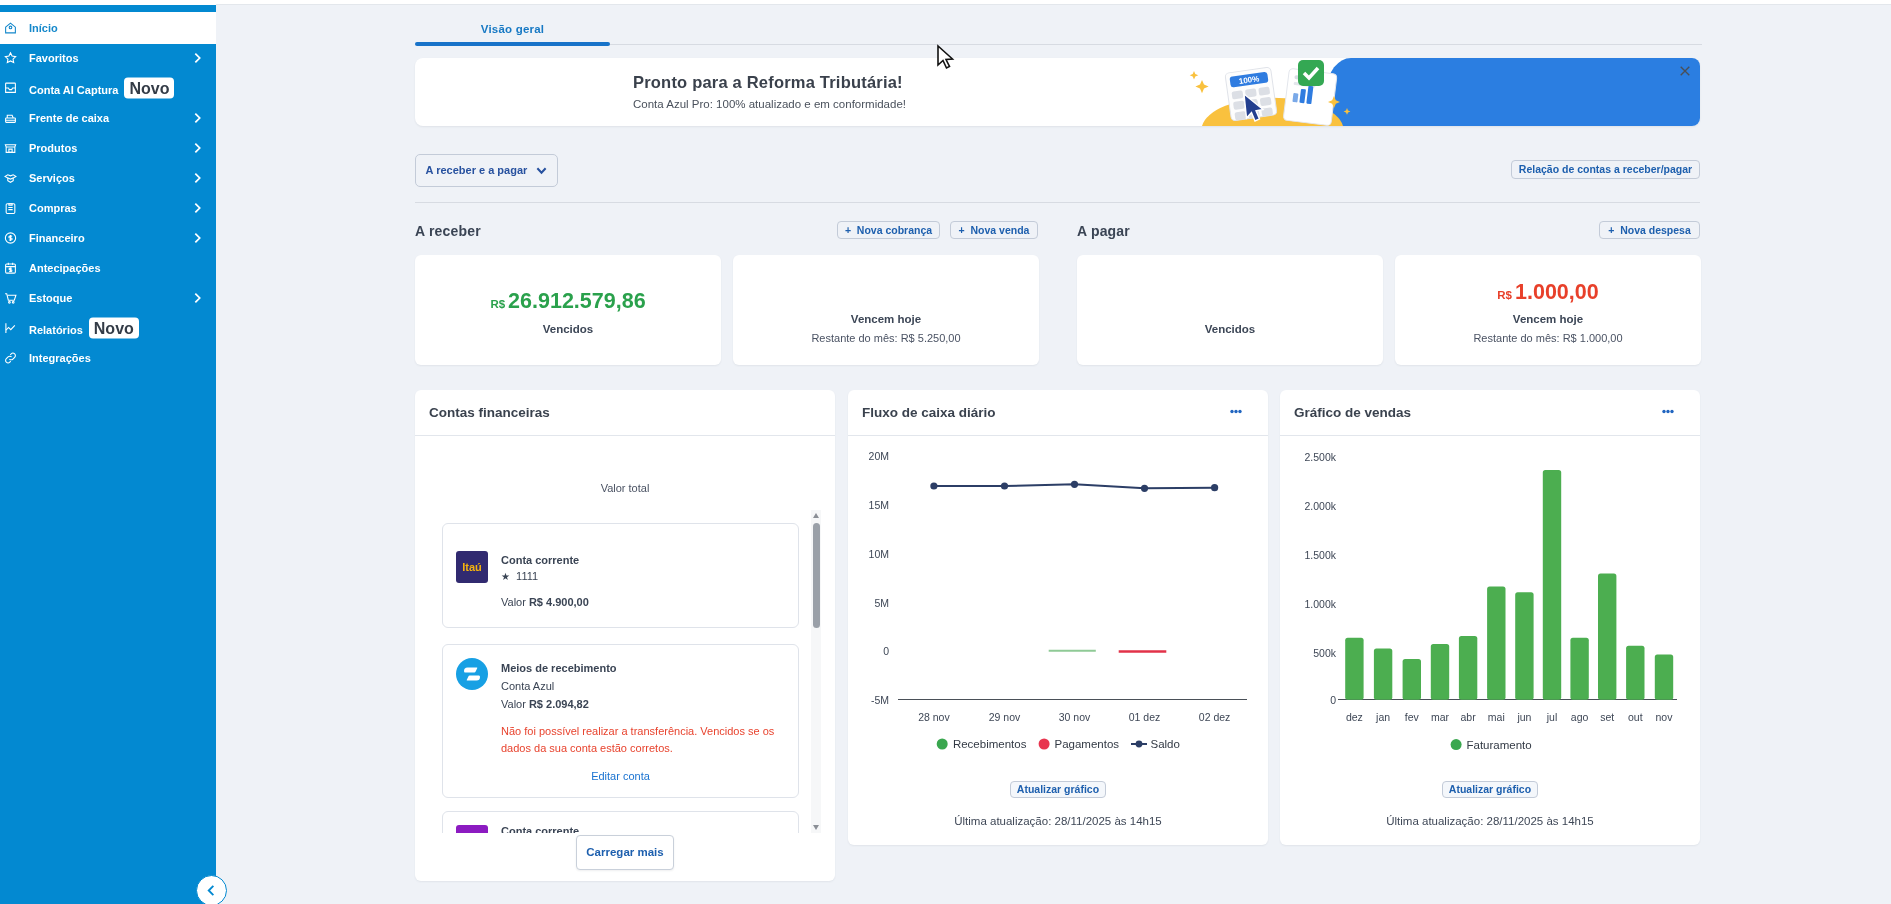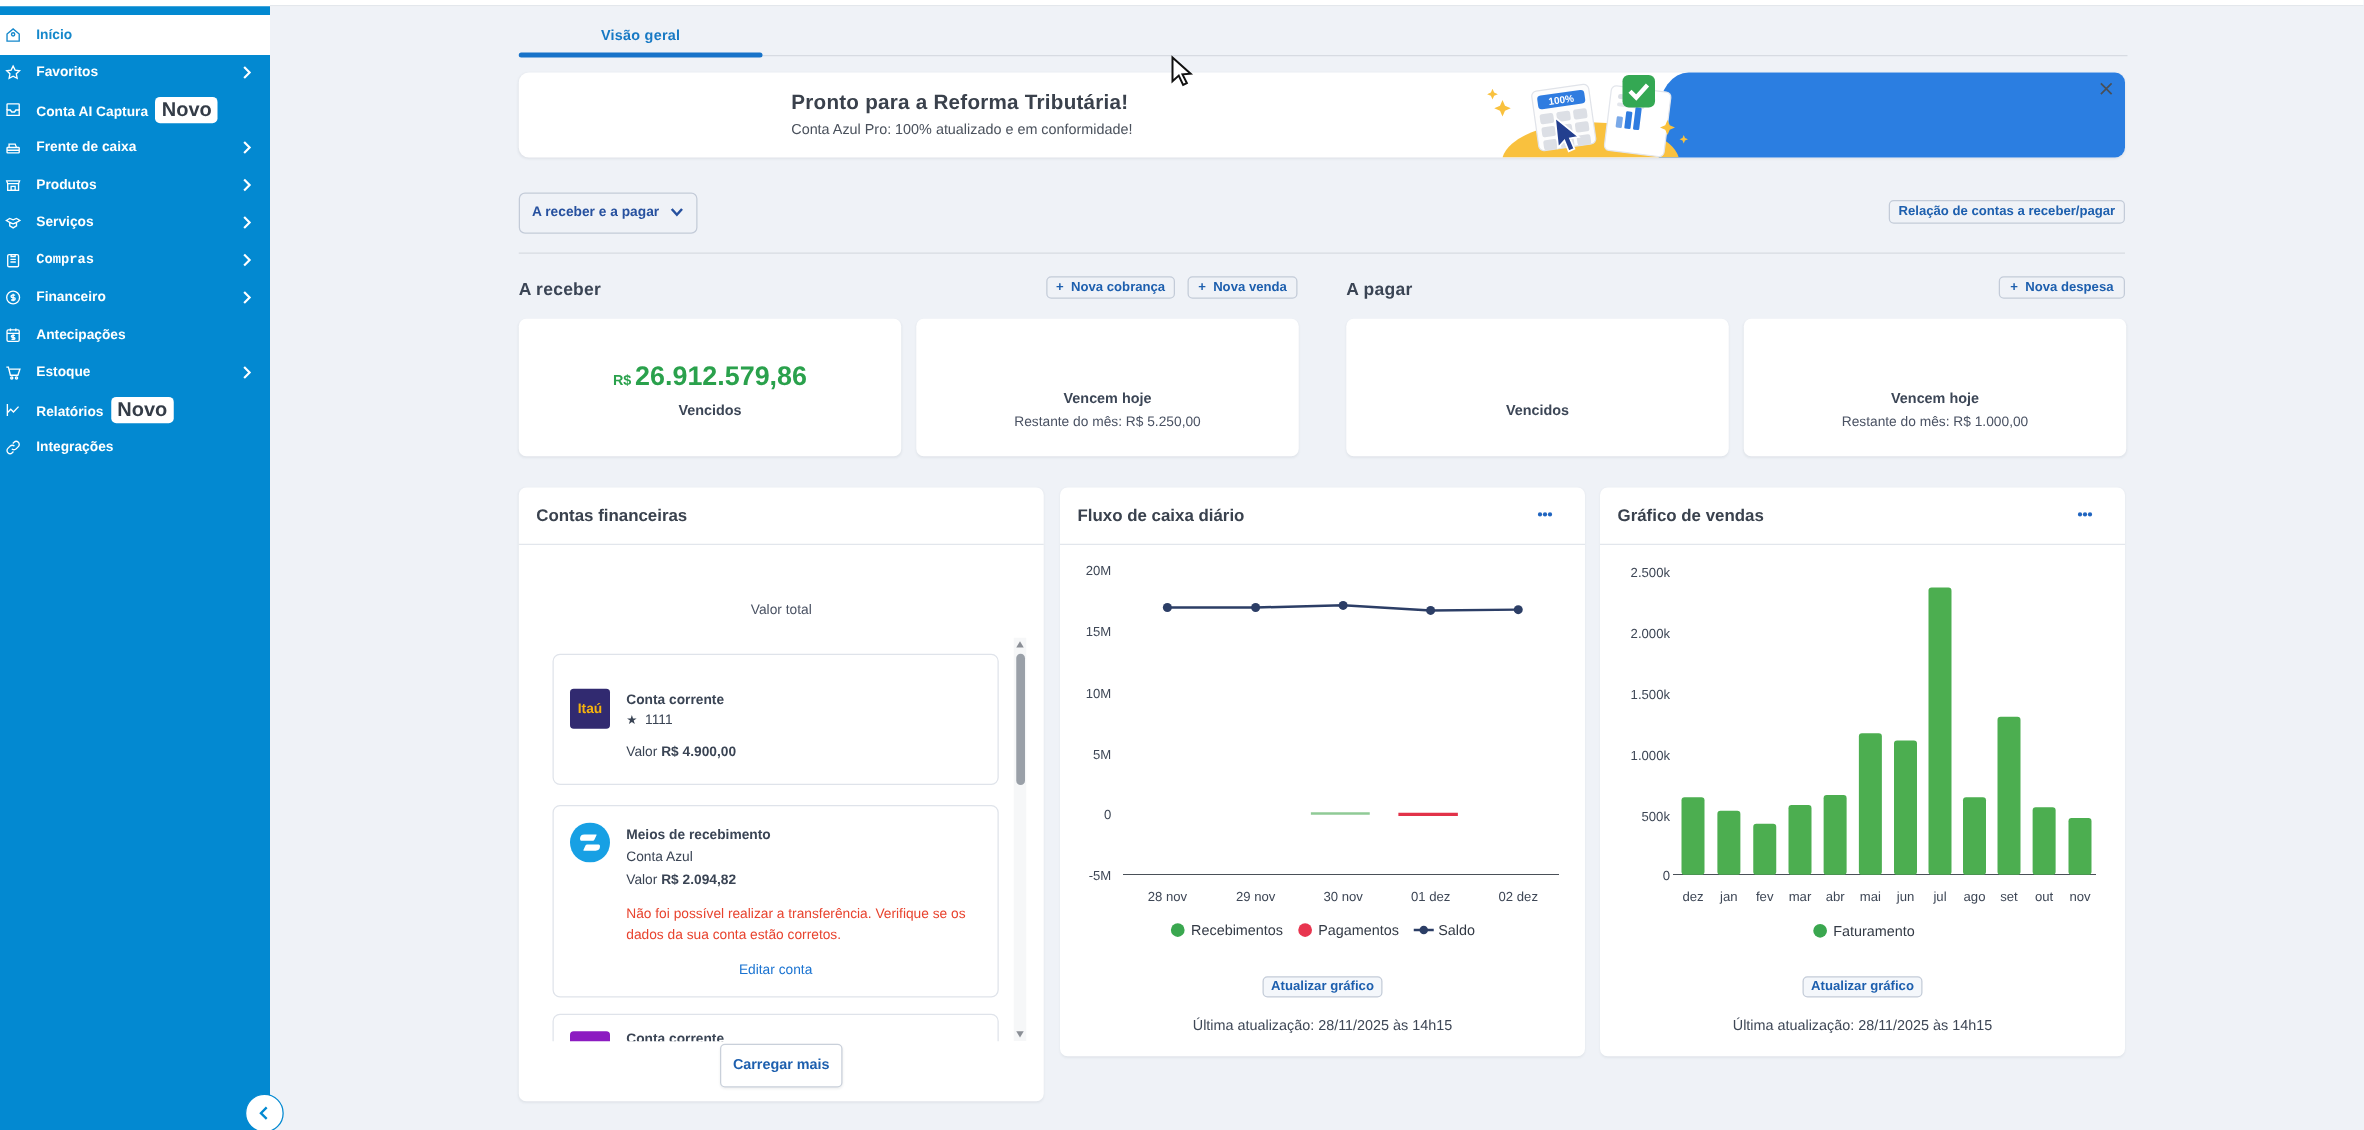--- a/index.html
+++ b/index.html
@@ -115,21 +115,21 @@
   <div class="mi" style="top:163px;">
     <svg class="ic" viewBox="0 0 24 24" fill="none" stroke="#fff" stroke-width="2">
         <path d="M2 9l5-3 5 2 5-2 5 3-5 3v5l-5 3-5-3v-5z"></path>
         <path d="M7 12l5 2 5-2"></path>
       </svg>
     <span class="lb">Serviços</span>
     <svg class="ch" viewBox="0 0 8 12" fill="none" stroke="#fff" stroke-width="2">
         <path d="M1.5 1l5 5-5 5"></path>
       </svg>
   </div>
-  <div class="mi" style="top:193px;font-family:Liberation Mono, monospace;">
+  <div class="mi" style="top:193px;">
     <svg class="ic" viewBox="0 0 24 24" fill="none" stroke="#fff" stroke-width="2">
         <rect x="4" y="4" width="16" height="18" rx="2"></rect>
         <path d="M9 4h6v3H9zM8 11h8M8 15h8"></path>
       </svg>
     <span class="lb">Compras</span>
     <svg class="ch" viewBox="0 0 8 12" fill="none" stroke="#fff" stroke-width="2">
         <path d="M1.5 1l5 5-5 5"></path>
       </svg>
   </div>
   <div class="mi" style="top:223px;">
@@ -252,20 +252,21 @@
   <div class="statlb" style="top:68px;">Vencidos</div>
 </div>
 <div class="card" style="left:733px; top:255px; width:306px; height:110px;">
   <div class="statlb" style="top:58px;">Vencem hoje</div>
   <div class="statsub" style="top:77px;">Restante do mês: R$ 5.250,00</div>
 </div>
 <div class="card" style="left:1077px; top:255px; width:306px; height:110px;">
   <div class="statlb" style="top:68px;">Vencidos</div>
 </div>
 <div class="card" style="left:1395px; top:255px; width:306px; height:110px;">
+  <div class="statval red" style="top:26px;"><span class="cur">R$</span><span class="num">1.000,00</span></div>
   <div class="statlb" style="top:58px;">Vencem hoje</div>
   <div class="statsub" style="top:77px;">Restante do mês: R$ 1.000,00</div>
 </div>
 
 <div class="card" style="left:415px; top:390px; width:420px; height:491px;">
   <div class="bch">Contas financeiras</div>
   <div class="bchline"></div>
   <div style="position:absolute; top:92px; width:100%; text-align:center; font-size:11px; color:#4a5263;">Valor total</div>
 
   <div style="position:absolute; left:0; top:120px; width:420px; height:323px; overflow:hidden;">
@@ -281,21 +282,21 @@
 
     <div class="acct" style="top:134px; height:154px;">
       <svg class="alogo" style="top:13px;" viewBox="0 0 32 32">
           <circle cx="16" cy="16" r="16" fill="#17a0e4"></circle>
           <path d="M8 13 Q8 9.5 11.5 9.5 L21 9.5 Q21.5 9.5 21.2 10.2 L19.5 13.8 Q19.2 14.5 18.3 14.5 L9 14.5 Q8 14.5 8 13Z" fill="#fff"></path>
           <path d="M24 19 Q24 22.5 20.5 22.5 L11 22.5 Q10.5 22.5 10.8 21.8 L12.5 18.2 Q12.8 17.5 13.7 17.5 L23 17.5 Q24 17.5 24 19Z" fill="#fff"></path>
         </svg>
       <div class="at" style="top:17px; font-weight:bold;">Meios de recebimento</div>
       <div class="at" style="top:35px;">Conta Azul</div>
       <div class="at" style="top:53px;">Valor <b>R$ 2.094,82</b></div>
-      <div class="errtxt" style="top:80px;">Não foi possível realizar a transferência. Verifique se os</div>
+      <div class="errtxt" style="top:80px;">Não foi possível realizar a transferência. Vencidos se os</div>
       <div class="errtxt" style="top:97px;">dados da sua conta estão corretos.</div>
       <div style="position:absolute; top:125px; width:100%; text-align:center; font-size:11px; color:#1a73d1;">Editar conta</div>
     </div>
 
     <div class="acct" style="top:301px; height:40px;">
       <div class="alogo" style="top:13px; background:#8c1bc1; border-radius:3px;"></div>
       <div class="at" style="top:13px; font-weight:bold;">Conta corrente</div>
     </div>
 
     <div style="position:absolute; left:396px; top:0; width:10px; height:323px; background:#f6f7f8;">

